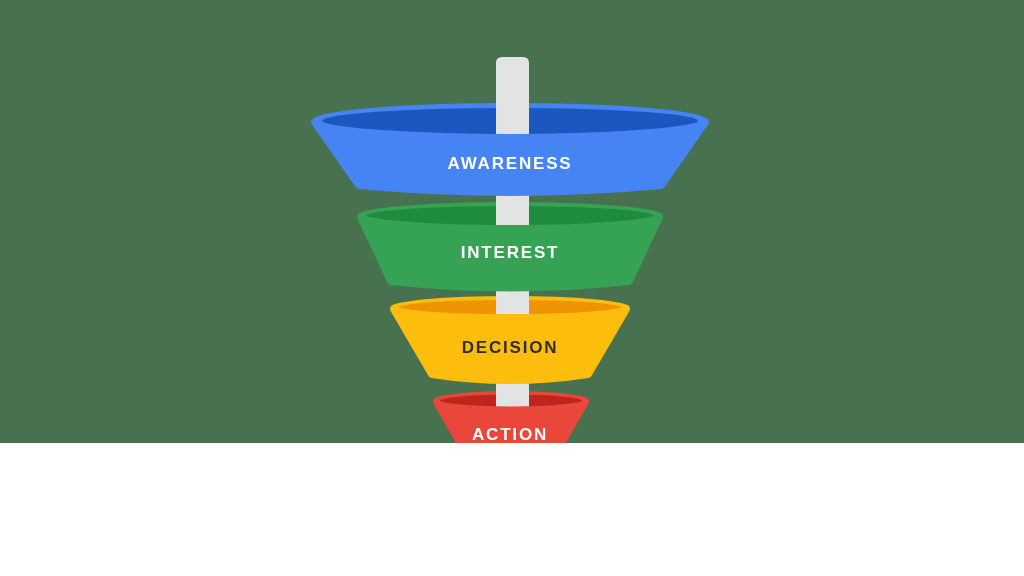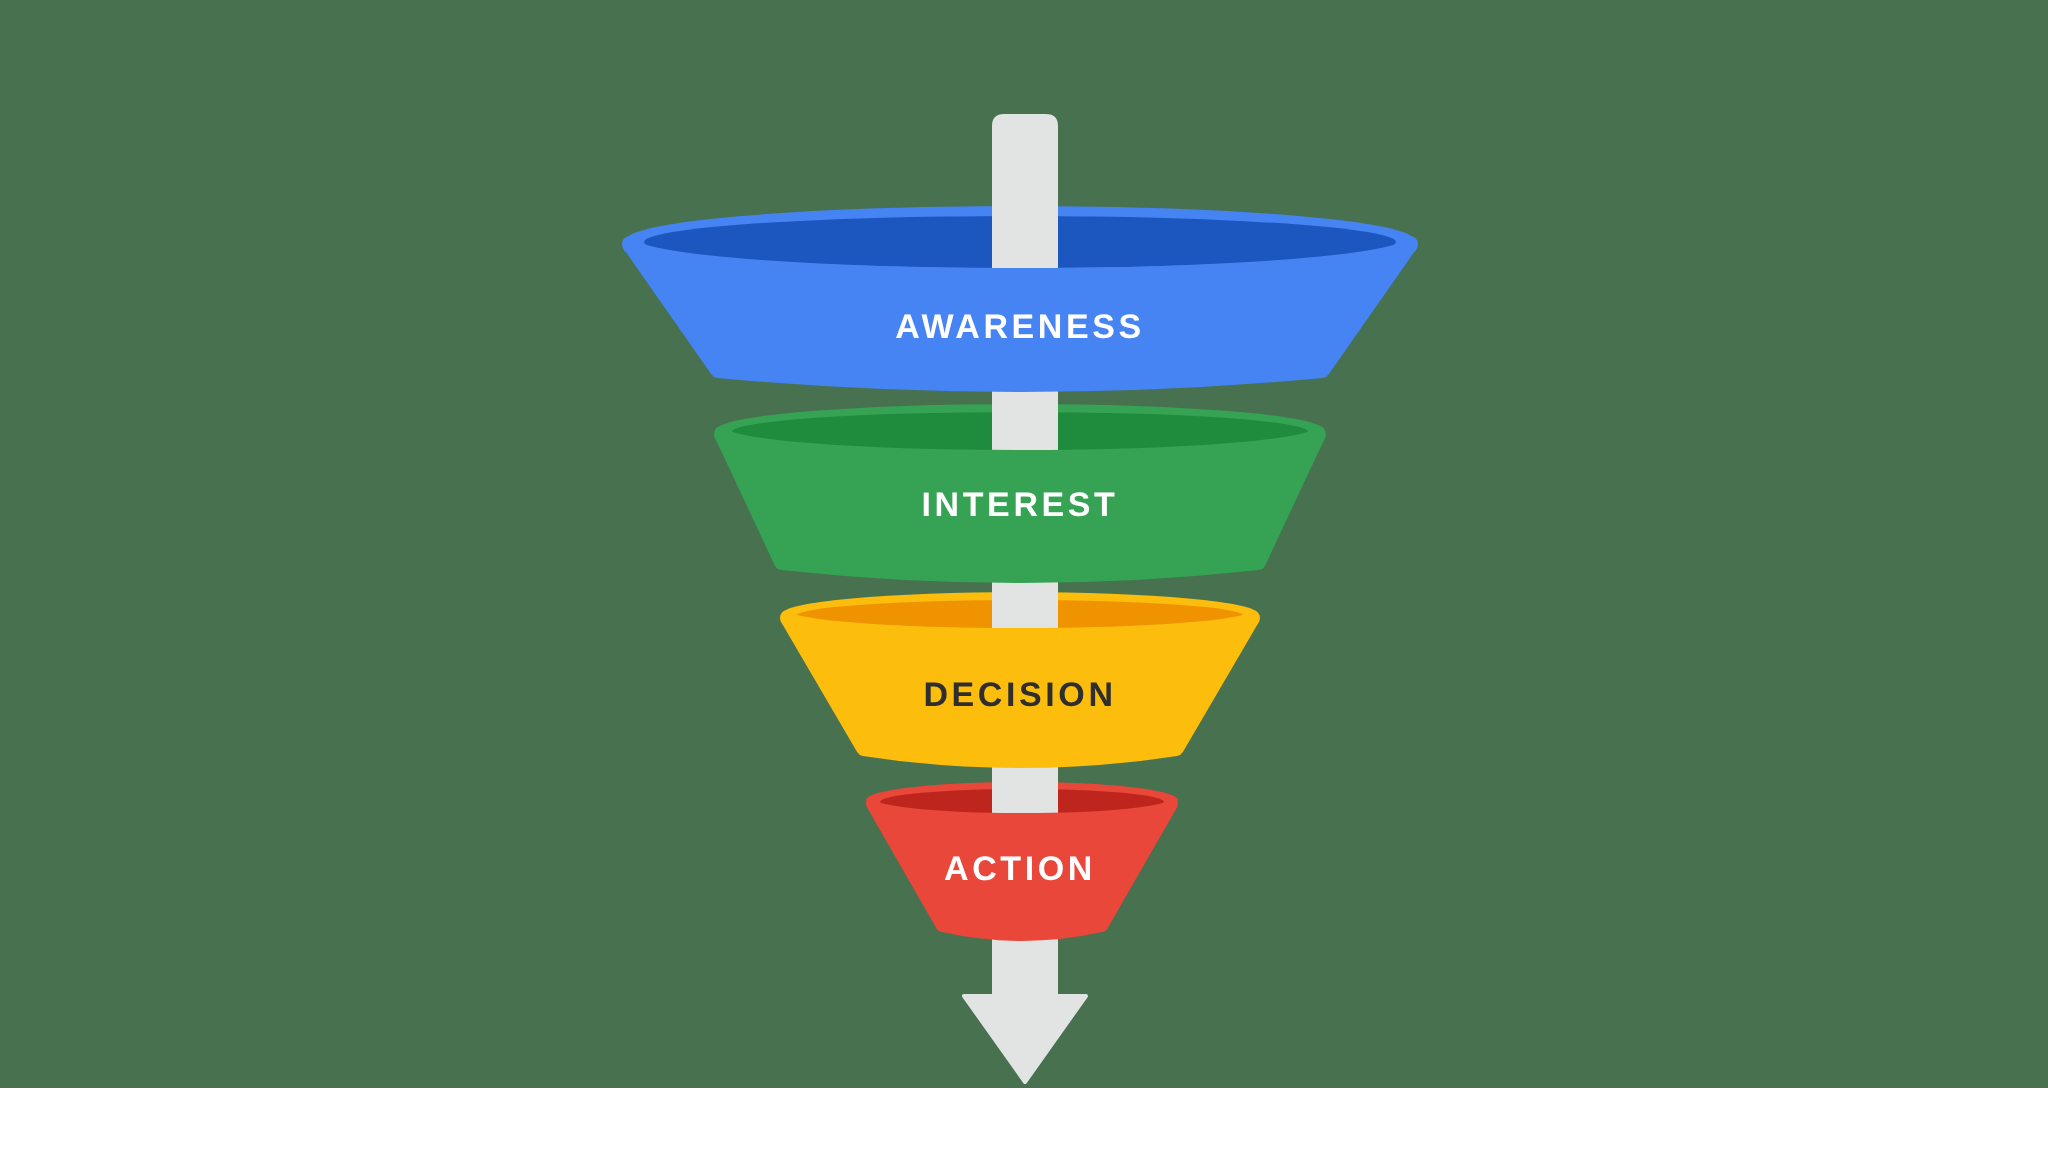--- a/index.html
+++ b/index.html
@@ -1,20 +1,20 @@
 <!DOCTYPE html>
 <html><head>
 <meta charset="utf-8">
 <style>
   html, body { margin: 0; padding: 0; }
   body { font-family: "Liberation Sans", sans-serif; }
   .stage-wrap {
     position: relative;
     width: 1024px;
-    height: 544px;
+    height: 443px;
     overflow: hidden;
   }
   .stage-wrap svg { display: block; width: 1024px; height: 576px; }
   .stage-label {
     font-family: "Liberation Sans", "DejaVu Sans", sans-serif;
     font-size: 17px;
     font-weight: 700;
     letter-spacing: 1.8px;
   }
 </style>

